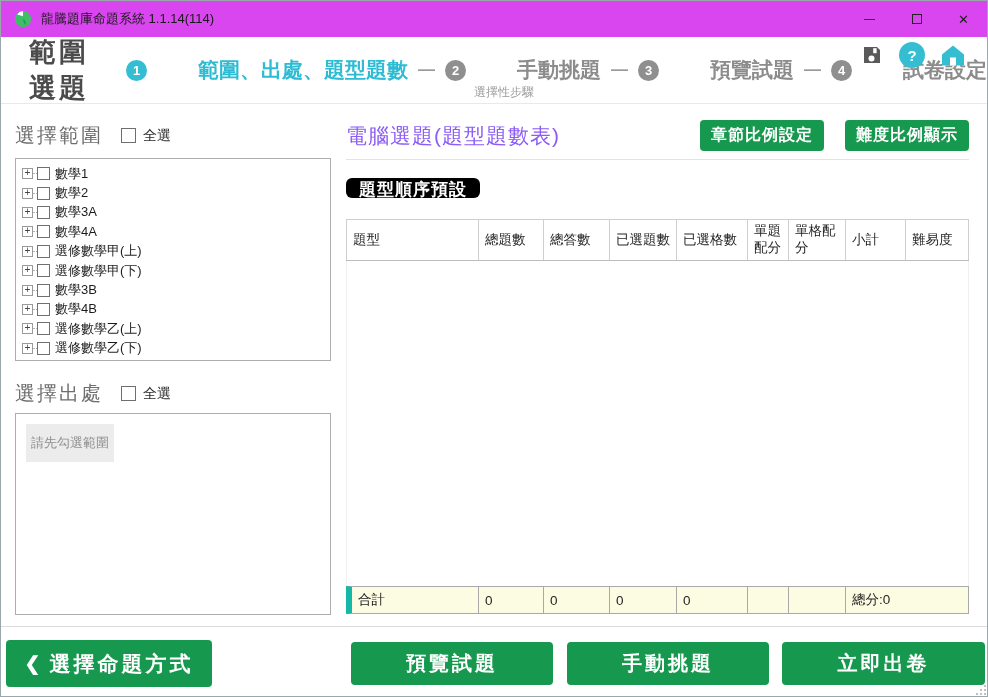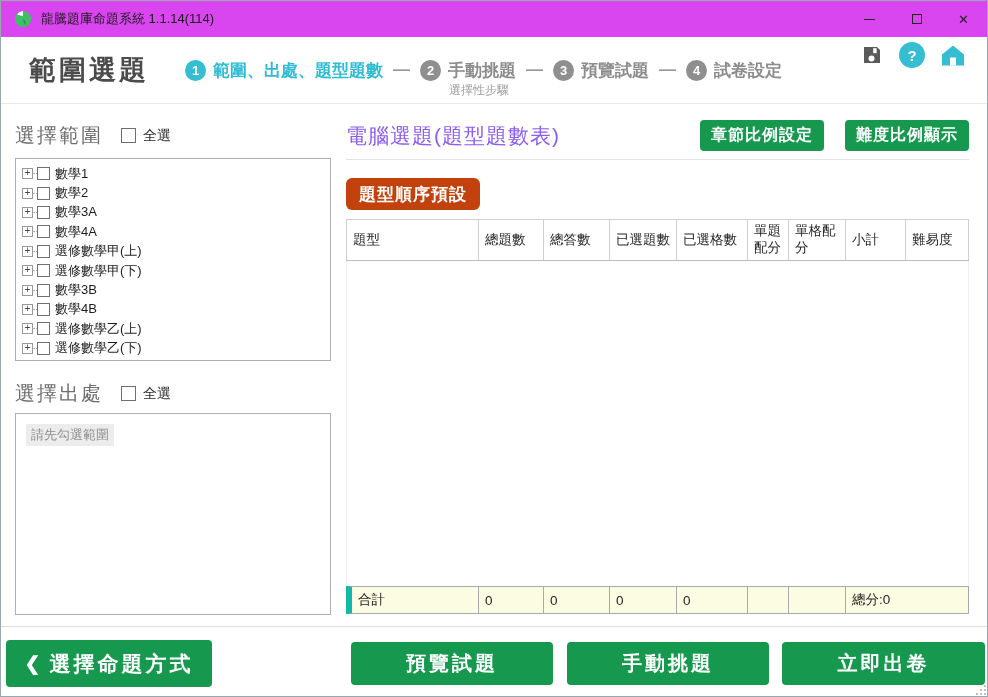--- a/index.html
+++ b/index.html
@@ -23,21 +23,21 @@
   .header { position:absolute; top:36px; left:0; right:0; height:67px;
             border-bottom:1px solid #e9e9e9; display:flex; align-items:center; }
   .page-title { margin-left:28px; font-size:27px; color:#4b4b4b; letter-spacing:3px; font-weight:bold; }
   .stepper { display:flex; align-items:center; margin-left:36px; }
   .step { display:flex; align-items:center; }
   .step-circle { width:21px; height:21px; border-radius:50%; background:#8f8f8f; color:#fff;
                  font-size:13px; font-weight:bold; display:flex; align-items:center;
                  justify-content:center; flex:none; }
   .step.active .step-circle { background:#35bdd2; }
   .step-label-wrap { position:relative; margin-left:7px; }
-  .step-label { font-size:17px; font-weight:bold; color:#8c8c8c; white-space:nowrap; }
+  .step-label { font-size:21px; font-weight:bold; color:#8c8c8c; white-space:nowrap;margin-left:44px; }
   .step.active .step-label { color:#2ebcd4; }
   .step-sub { position:absolute; top:100%; left:1px; font-size:12px; color:#9c9c9c;
               font-weight:normal; white-space:nowrap; }
   .step-sep { color:#9a9a9a; font-size:17px; font-weight:bold; margin:0 10px; }
   .header-icons { position:absolute; right:21px; top:5px; display:flex;
                   align-items:center; gap:15px; }
   .help-circle { width:26px; height:26px; border-radius:50%; background:#35bdd2; color:#fff;
                  font-size:15px; font-weight:bold; display:flex; align-items:center;
                  justify-content:center; cursor:pointer; }
   .icon-btn { cursor:pointer; display:flex; }
@@ -56,32 +56,32 @@
               font-size:10px; line-height:9px; text-align:center; flex:none; cursor:pointer;
               font-family:"Liberation Mono", monospace; }
   .tree-dots { width:4px; height:1px; border-top:1px dotted #b5b5b5; flex:none; }
   .tree-check { width:13px; height:13px; border:1px solid #707070; background:#fff;
                 flex:none; cursor:pointer; }
   .tree-label { font-size:13px; color:#1c1c1c; margin-left:5px; white-space:nowrap; }
 
   .source-box { position:absolute; left:14px; top:412px; width:316px; height:202px;
                 border:1px solid #aeaeae; background:#fff; }
   .source-hint { display:inline-block; margin:10px 0 0 10px; background:#ececec;
-                 color:#8f8f8f; font-size:13px; padding:2px 5px; }
+                 color:#8f8f8f; font-size:13px; padding:10px 5px; }
 
   
   .cs-header { position:absolute; left:345px; top:119px; width:623px; display:flex;
                align-items:center; }
   .cs-title { font-size:21px; color:#8b5cf6; letter-spacing:1px; }
   .cs-buttons { margin-left:auto; display:flex; gap:21px; }
   .green-btn { background:#16994f; color:#fff; font-size:16px; font-weight:bold;
                height:31px; padding:0 11px; border:none; border-radius:4px;
                display:flex; align-items:center; letter-spacing:1px; cursor:pointer; }
   .cs-divider { position:absolute; left:345px; top:158px; width:623px; height:1px; background:#e3e3e3; }
-  .type-order-btn { position:absolute; left:345px; top:177px; height:32px; background:#c2410c;
+  .type-order-btn { position:absolute; left:345px; top:177px; height:20px; background:#000000;
                     color:#fff; font-size:17px; font-weight:bold; border:none; border-radius:6px;
                     padding:0 13px; letter-spacing:1px; cursor:pointer; }
 
   .qtable { position:absolute; left:345px; top:218px; width:623px;border-radius:20px; }
   .thead { display:flex; border-top:1px solid #cfcfcf; border-bottom:1px solid #bdbdbd; }
   .th { border-right:1px solid #cfcfcf; padding:2px 6px; font-size:13.5px; color:#1f1f1f;
         height:40px; display:flex; align-items:center; background:#fff; line-height:1.25; }
   .th:first-child { border-left:1px solid #cfcfcf; }
   .tbody { height:325px; border-left:1px solid #f0f0f0; border-right:1px solid #f0f0f0; background:#fff; }
   .tfoot { display:flex; }

